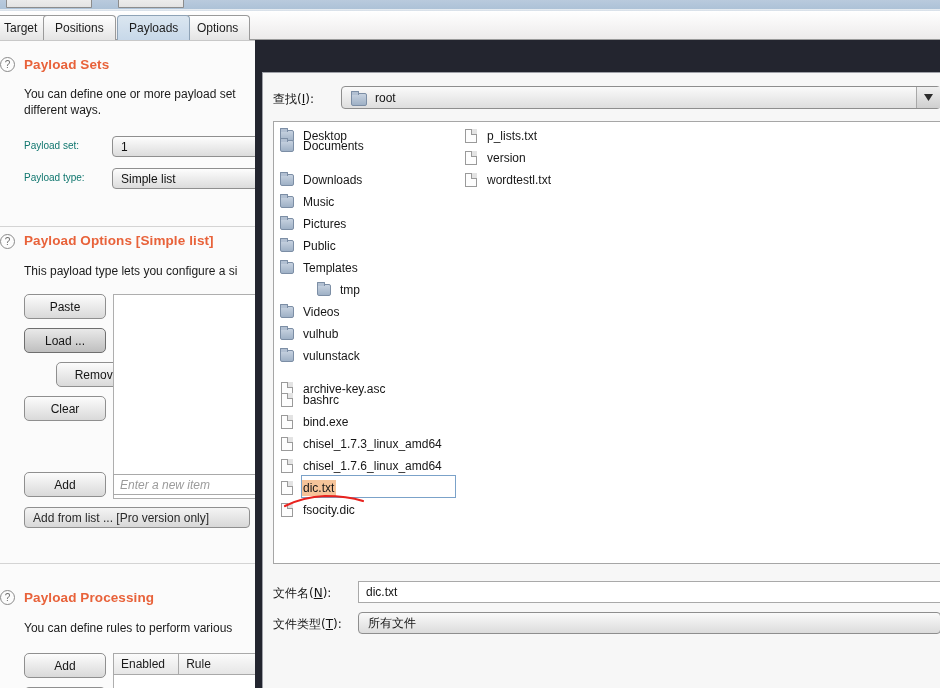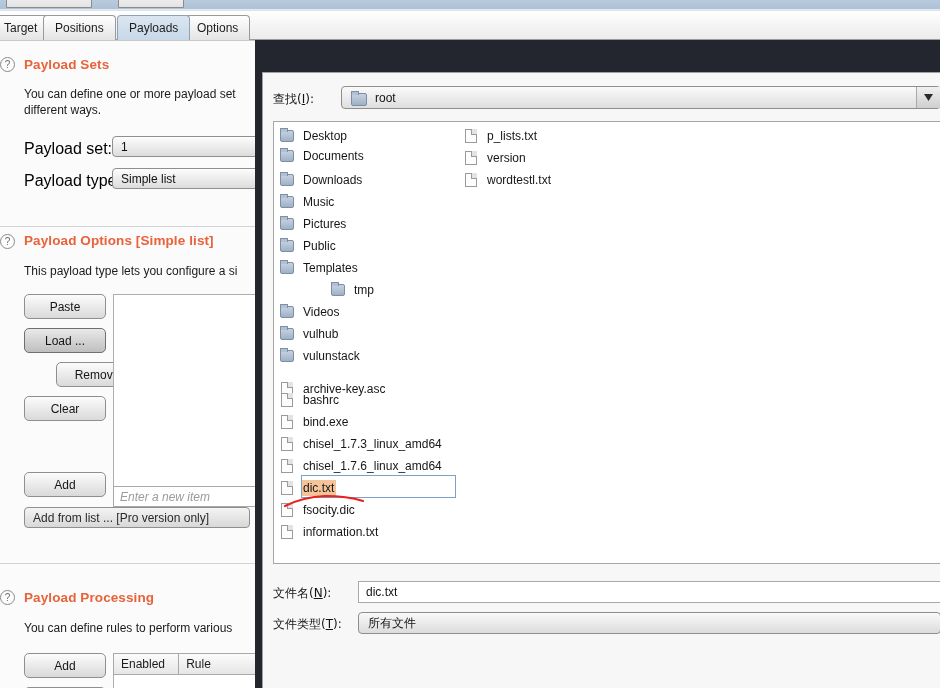--- a/index.html
+++ b/index.html
@@ -38,34 +38,34 @@
     background:#fbfbfb; border-top:1px solid #c8c8c8; overflow:hidden; }
   .sec{ position:absolute; left:0; width:400px; }
   .qmark{ position:absolute; width:15px; height:15px; border-radius:50%;
     border:1px solid #8a8a8a; color:#6c6c6c; font-size:10px;
     display:flex; align-items:center; justify-content:center;
     background:#fcfcfc;}
   .sechead{ color:#e8623a; font-weight:bold; font-size:13.5px; letter-spacing:.1px;}
   .secdesc{ color:#1b1b1b; font-size:12px; line-height:16px;}
   .hr{ position:absolute; left:0; width:940px; height:1px; background:#d4d4d4;}
 
-  .lbl{ font-size:16px; color:#000000;text-align:right;}
+  .lbl{ font-size:10px; color:#0f766e;text-align:right;}
   .combo{ position:absolute; height:21px; border:1px solid #8f8f8f;
     border-radius:4px; background:linear-gradient(#fdfdfd,#dcdcdc);
     display:flex; align-items:center; padding-left:8px; font-size:12px;
     color:#111; overflow:hidden; white-space:nowrap;}
   .btn{ position:absolute; height:25px; border:1px solid #8f8f8f;
     border-radius:5px; background:linear-gradient(#fcfcfc,#d9d9d9);
     display:flex; align-items:center; justify-content:center;
     font-size:12px; color:#151515;}
   .btn.dark{ background:linear-gradient(#e9e9e9,#bfbfbf); border-color:#6f6f6f;}
   .listbox{ position:absolute; border:1px solid #aeaeae; background:#ffffff;}
   .txtin{ position:absolute; height:21px; border:1px solid #a9a9a9;
     background:#ffffff; display:flex; align-items:center; padding-left:6px;
-    font-size:12px; color:#9b9b9b; font-style:italic;margin-top:12px;}
+    font-size:12px; color:#9b9b9b; font-style:italic;}
   .wide{ position:absolute; height:21px; border:1px solid #8f8f8f; border-radius:4px;
     background:linear-gradient(#f4f4f4,#d8d8d8); display:flex; align-items:center;
     padding-left:8px; font-size:12px; color:#2a2a2a;}
   .thead{ position:absolute; height:22px; border:1px solid #a9a9a9;
     background:linear-gradient(#fbfbfb,#e6e6e6); display:flex; align-items:center;
     font-size:12px; color:#1b1b1b;}
   .thead .c{ height:100%; display:flex; align-items:center; padding-left:7px;
     border-right:1px solid #a9a9a9;}
 
   
@@ -235,21 +235,21 @@
     </div>
 
     <div id="filelist">
 
       <div class="fitem" style="left:6px; top:3px;  width:180px;">
           <span class="ico">
             <span class="foldericon"></span>
           </span>
           <span class="nm">Desktop</span>
         </div>
-      <div class="fitem" style="left:6px; top:23px; width:180px;">
+      <div class="fitem" style="left:6px; top:13px; width:180px;">
           <span class="ico">
             <span class="foldericon"></span>
           </span>
           <span class="nm">Documents</span>
         </div>
       <div class="fitem" style="left:6px; top:47px; width:180px;">
           <span class="ico">
             <span class="foldericon"></span>
           </span>
           <span class="nm">Downloads</span>
@@ -271,21 +271,21 @@
             <span class="foldericon"></span>
           </span>
           <span class="nm">Public</span>
         </div>
       <div class="fitem" style="left:6px; top:135px;width:180px;">
           <span class="ico">
             <span class="foldericon"></span>
           </span>
           <span class="nm">Templates</span>
         </div>
-      <div class="fitem" style="left:24px; top:157px;width:180px;padding-left:33px;">
+      <div class="fitem" style="left:10px; top:157px;width:180px;padding-left:33px;">
           <span class="ico">
             <span class="foldericon"></span>
           </span>
           <span class="nm">tmp</span>
         </div>
       <div class="fitem" style="left:6px; top:179px;width:180px;">
           <span class="ico">
             <span class="foldericon"></span>
           </span>
           <span class="nm">Videos</span>
@@ -337,26 +337,20 @@
             <span class="fileicon"></span>
           </span>
           <span class="nm">dic.txt</span>
         </div>
       <div class="selbox" style="left:27px; top:353px; width:155px; height:23px;"></div>
       <div class="fitem" style="left:6px; top:377px;width:180px;">
           <span class="ico">
             <span class="fileicon"></span>
           </span>
           <span class="nm">fsocity.dic</span>
-        </div>
-      <div class="fitem" style="left:6px; top:399px;width:180px;">
-          <span class="ico">
-            <span class="fileicon"></span>
-          </span>
-          <span class="nm">information.txt</span>
         </div>
 
       <div class="fitem" style="left:190px; top:3px;  width:190px;">
           <span class="ico">
             <span class="fileicon"></span>
           </span>
           <span class="nm">p_lists.txt</span>
         </div>
       <div class="fitem" style="left:190px; top:25px; width:190px;">
           <span class="ico">

